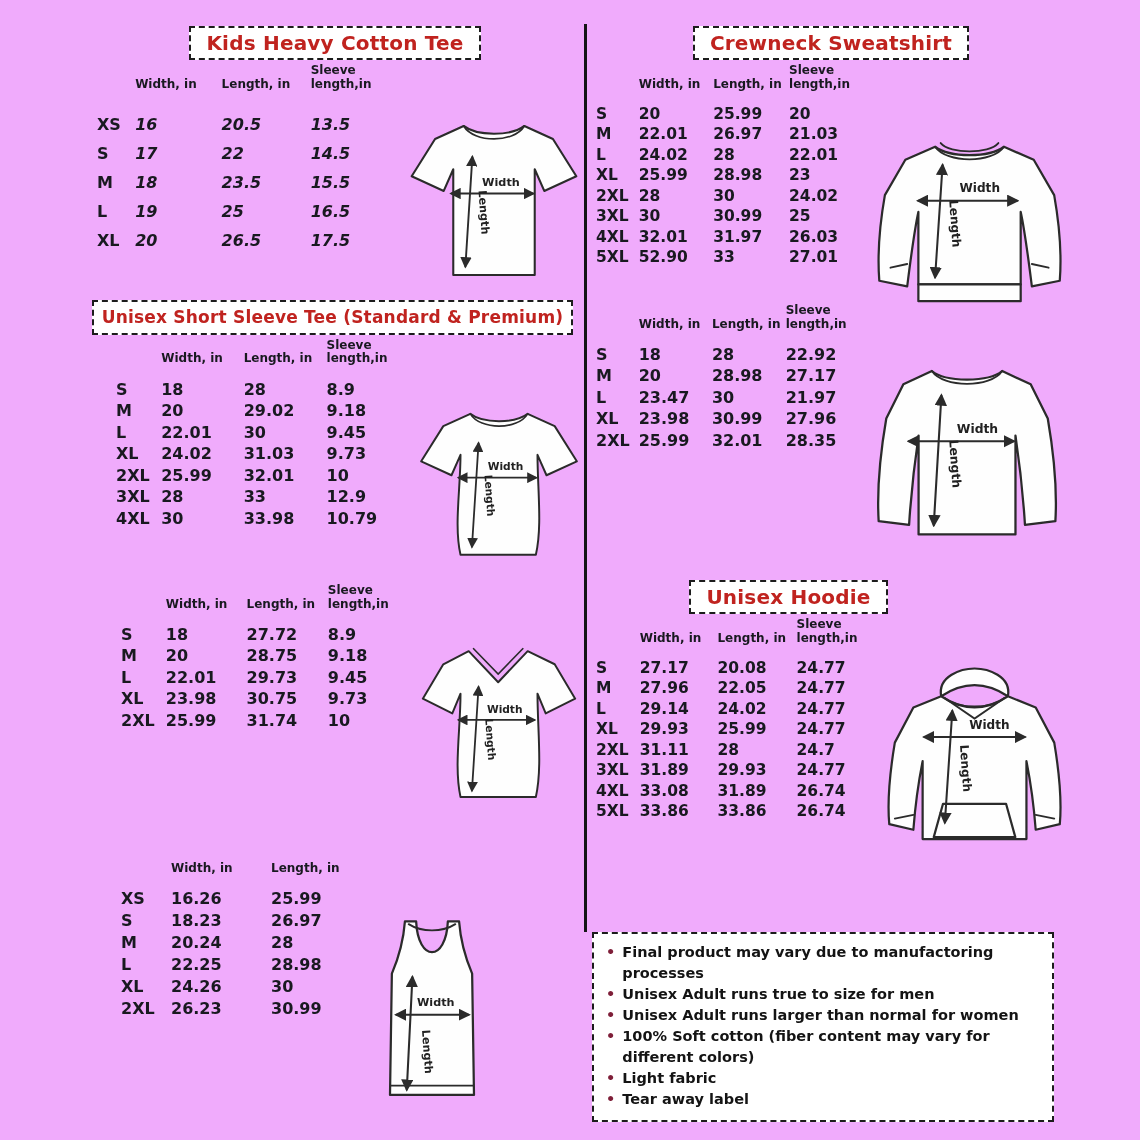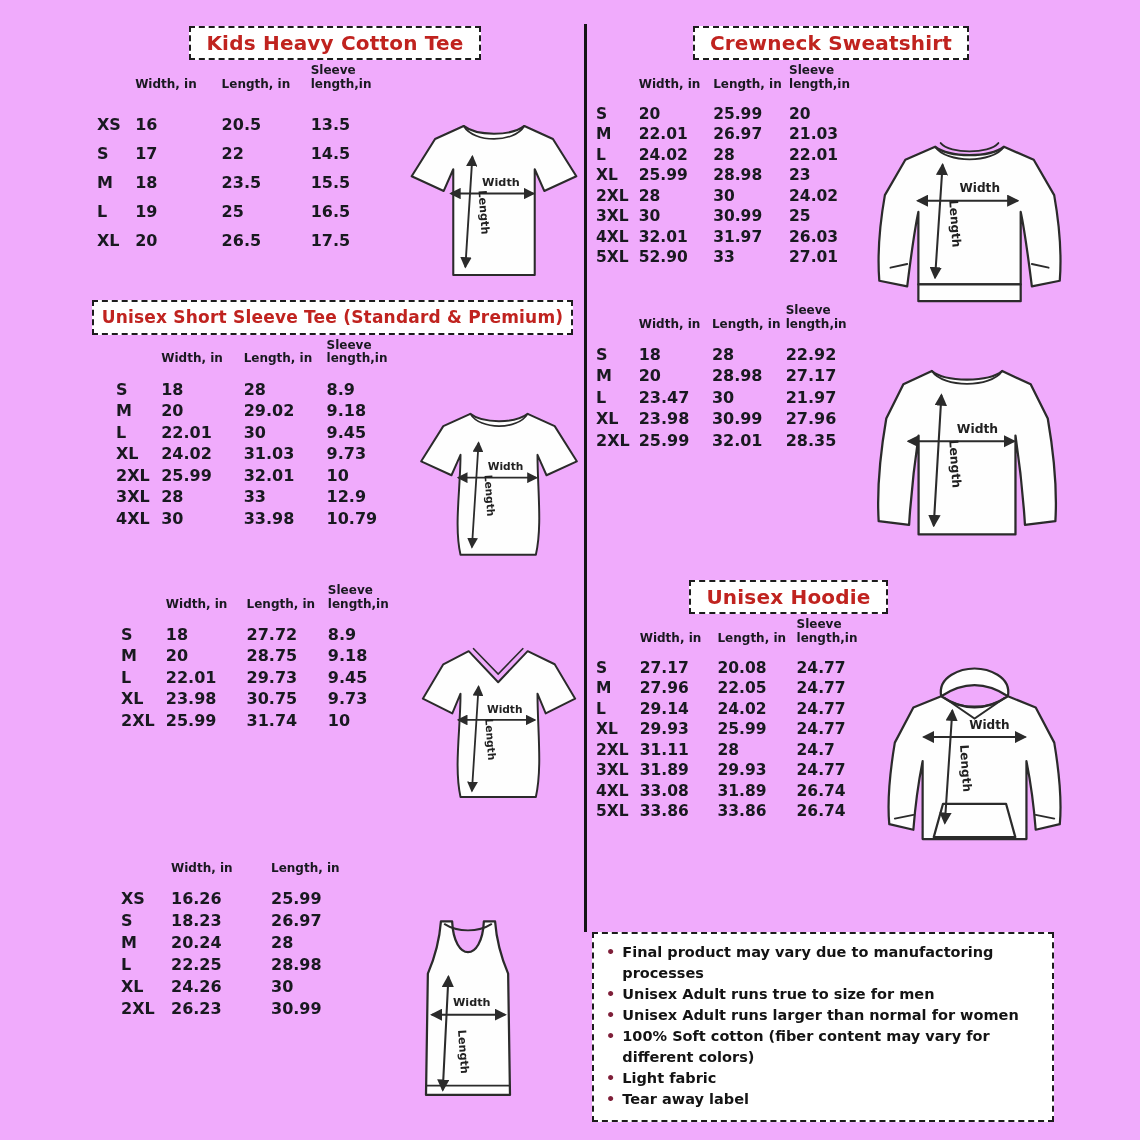--- a/index.html
+++ b/index.html
@@ -38,31 +38,31 @@
   table.size-table th, table.size-table td{
     text-align:left;font-weight:bold;padding:0 4px 0 0;color:#191920;
   }
   thead th{
     color:#205d80;font-size:12px;vertical-align:bottom;
     padding-bottom:12px !important;white-space:pre-line;line-height:1.15;
   }
   tbody th{width:46px;font-size:16px;}
   tbody td{width:96px;font-size:16px;}
   .sec-kids tbody th{width:40px;}
-  .sec-kids tbody td{width:104px;}
+  .sec-kids tbody td{width:104px;font-style:italic;}
   .sec-kids tbody tr{height:29px;}
   .sec-crew tbody tr, .sec-hoodie tbody tr{height:20.5px;}
   .sec-crew tbody th, .sec-crew tbody td,
   .sec-hoodie tbody th, .sec-hoodie tbody td{font-size:15.5px;}
   .sec-std tbody tr{height:21.5px;}
   .sec-long tbody tr, .sec-vneck tbody tr{height:21.5px;}
   .sec-tank tbody tr{height:22px;}
   .sec-kids thead th{padding-bottom:18px !important;}
 
-  .garment{flex:1;display:flex;justify-content:center;}
+  .garment{flex:1;display:flex;justify-content:flex-start;}
   .g-kids   {margin-top:48px;}
   .g-crew   {margin-top:66px;}
   .g-std    {margin-top:62px;}
   .g-long   {margin-top:52px;}
   .g-vneck  {margin-top:56px;}
   .g-hoodie {margin-top:52px;}
   .g-tank   {margin-top:54px;}
 
   svg .cloth{fill:#fefefe;stroke:#2b2b2b;stroke-width:2.4;stroke-linejoin:round;stroke-linecap:round;}
   svg .seam{fill:none;stroke:#2b2b2b;stroke-width:2;stroke-linecap:round;}

